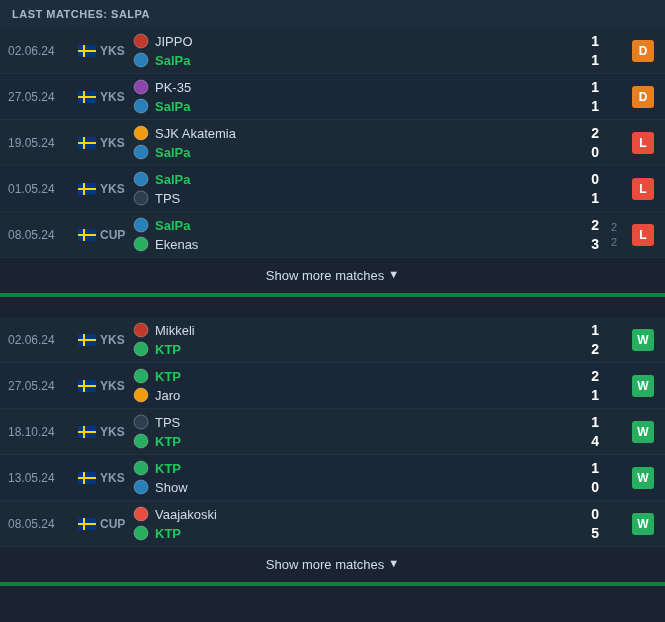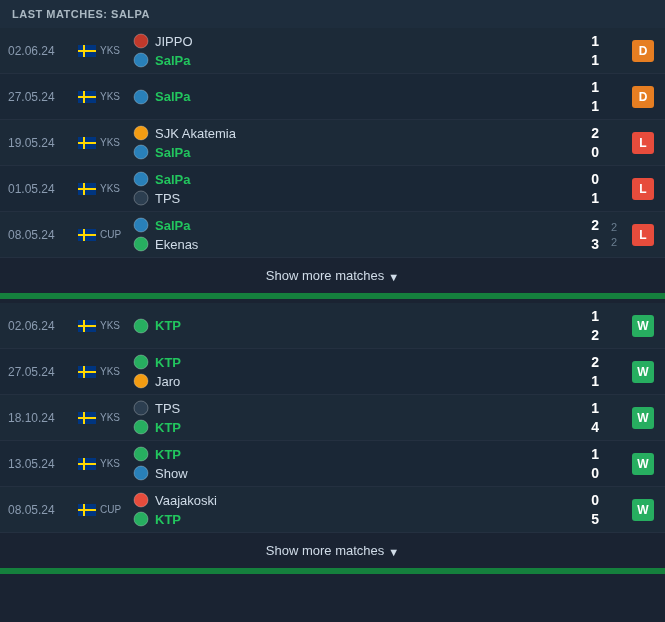--- a/index.html
+++ b/index.html
@@ -5,21 +5,21 @@
     * { margin: 0; padding: 0; box-sizing: border-box; }
     body {
       background: #1a2332;
       color: #fff;
       font-family: Arial, sans-serif;
       font-size: 13px;
       width: 665px;
     }
     .section {
       background: #1a2332;
-      margin-bottom: 4px;
+      margin-bottom: 20px;
     }
     .section-header {
       background: #1e2d3d;
       padding: 8px 12px;
       font-size: 11px;
       font-weight: bold;
       color: #aab8c2;
       text-transform: uppercase;
       letter-spacing: 0.5px;
     }
@@ -70,22 +70,22 @@
     .flag::after {
       content: '';
       position: absolute;
       left: 30%;
       top: 0;
       bottom: 0;
       width: 2px;
       background: #FFD700;
     }
     .league-badge {
-      font-size: 10px;
-      font-weight: normal;
+      font-size: 12px;
+      font-weight: bold;
       color: #8a9bb0;
     }
     .team-col {
       flex: 1;
       display: flex;
       flex-direction: column;
       gap: 3px;
     }
     .team-row {
       display: flex;
@@ -150,26 +150,26 @@
       justify-content: center;
       font-weight: bold;
       font-size: 12px;
       color: #fff;
     }
     .result-d { background: #e67e22; }
     .result-l { background: #e74c3c; }
     .result-w { background: #27ae60; }
     .show-more {
       display: flex;
-      align-items: flex-end;
+      align-items: flex-start;
       justify-content: center;
       padding: 10px;
       cursor: pointer;
       background: #1a2332;
-      border-bottom: 6px solid #15803d;
+      border-bottom: 4px solid #15803d;
     }
     .show-more-text {
       color: #d0dce8;
       font-size: 13px;
     }
     .chevron {
       color: #d0dce8;
       margin-left: 4px;
       font-size: 11px;
     }
@@ -214,20 +214,28 @@
           <div class="result-badge result-d">D</div>
         </div>
       </div>
       <div class="match-row">
         <div class="date-col">27.05.24</div>
         <div class="league-col">
           <div class="flag"></div>
           <span class="league-badge">YKS</span>
         </div>
         <div class="team-col">
+          <div class="team-row">
+            <div class="team-icon">
+              <svg width="16" height="16" viewBox="0 0 16 16">
+                <circle cx="8" cy="8" r="7" fill="#8e44ad" stroke="#ffffff44" stroke-width="1"></circle>
+              </svg>
+            </div>
+            <span class="team-name ">PK-35</span>
+          </div>
           <div class="team-row">
             <div class="team-icon">
               <svg width="16" height="16" viewBox="0 0 16 16">
                 <circle cx="8" cy="8" r="7" fill="#2980b9" stroke="#ffffff44" stroke-width="1"></circle>
               </svg>
             </div>
             <span class="team-name highlight">SalPa</span>
           </div>
         </div>
         <div class="score-col">
@@ -356,20 +364,28 @@
       <div class="match-row">
         <div class="date-col">02.06.24</div>
         <div class="league-col">
           <div class="flag"></div>
           <span class="league-badge">YKS</span>
         </div>
         <div class="team-col">
           <div class="team-row">
             <div class="team-icon">
               <svg width="16" height="16" viewBox="0 0 16 16">
+                <circle cx="8" cy="8" r="7" fill="#c0392b" stroke="#ffffff44" stroke-width="1"></circle>
+              </svg>
+            </div>
+            <span class="team-name ">Mikkeli</span>
+          </div>
+          <div class="team-row">
+            <div class="team-icon">
+              <svg width="16" height="16" viewBox="0 0 16 16">
                 <circle cx="8" cy="8" r="7" fill="#27ae60" stroke="#ffffff44" stroke-width="1"></circle>
               </svg>
             </div>
             <span class="team-name highlight">KTP</span>
           </div>
         </div>
         <div class="score-col">
           <span class="score">1</span>
           <span class="score">2</span>
         </div>

